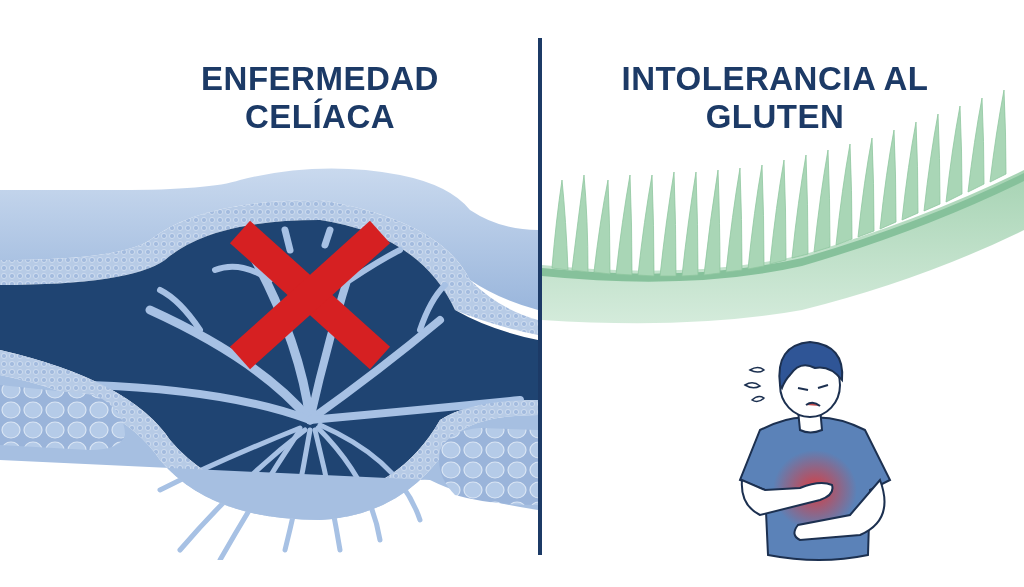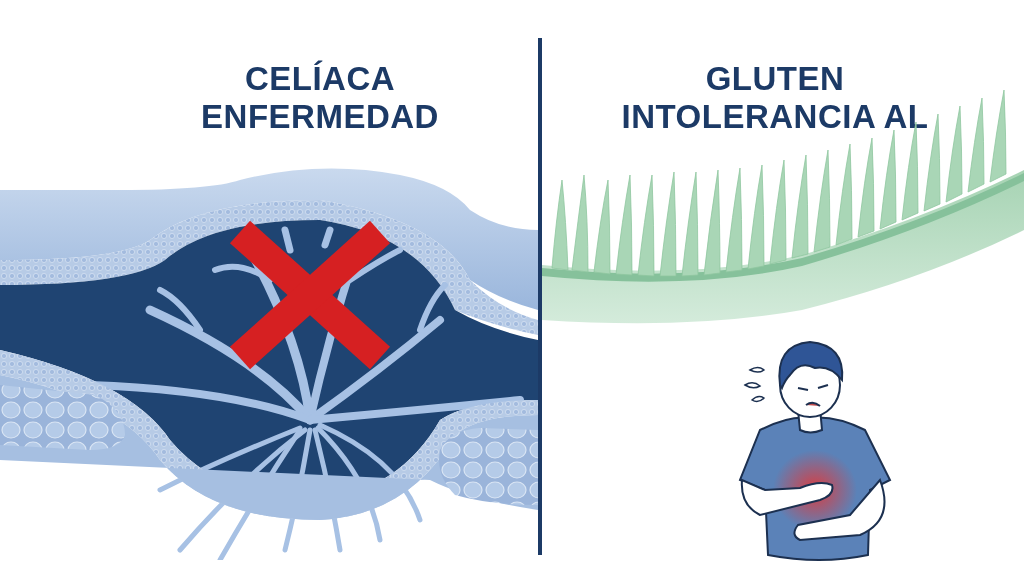--- a/index.html
+++ b/index.html
@@ -8,27 +8,27 @@
   .title span{display:block;}
   #title-left{left:150px;width:340px;top:60px;}
   #title-right{left:575px;width:400px;top:60px;}
   .divider{position:absolute;left:538px;top:38px;width:4px;height:517px;background:#1c3a66;}
   svg{position:absolute;}
 </style>
 </head>
 <body>
 
 <div id="title-left" class="title">
+  <span>ENFERMEDAD</span>
   <span>CELÍACA</span>
-  <span>ENFERMEDAD</span>
 </div>
 
 <div id="title-right" class="title">
+  <span>INTOLERANCIA AL</span>
   <span>GLUTEN</span>
-  <span>INTOLERANCIA AL</span>
 </div>
 
 <div class="divider"></div>
 
 <svg style="left:0;top:160px;" width="538" height="400" viewBox="0 0 538 400">
   <defs>
     <linearGradient id="tissueG" x1="0" y1="0" x2="0" y2="1">
       <stop offset="0" stop-color="#c9d9ee"></stop>
       <stop offset="1" stop-color="#9ab6dc"></stop>
     </linearGradient>

